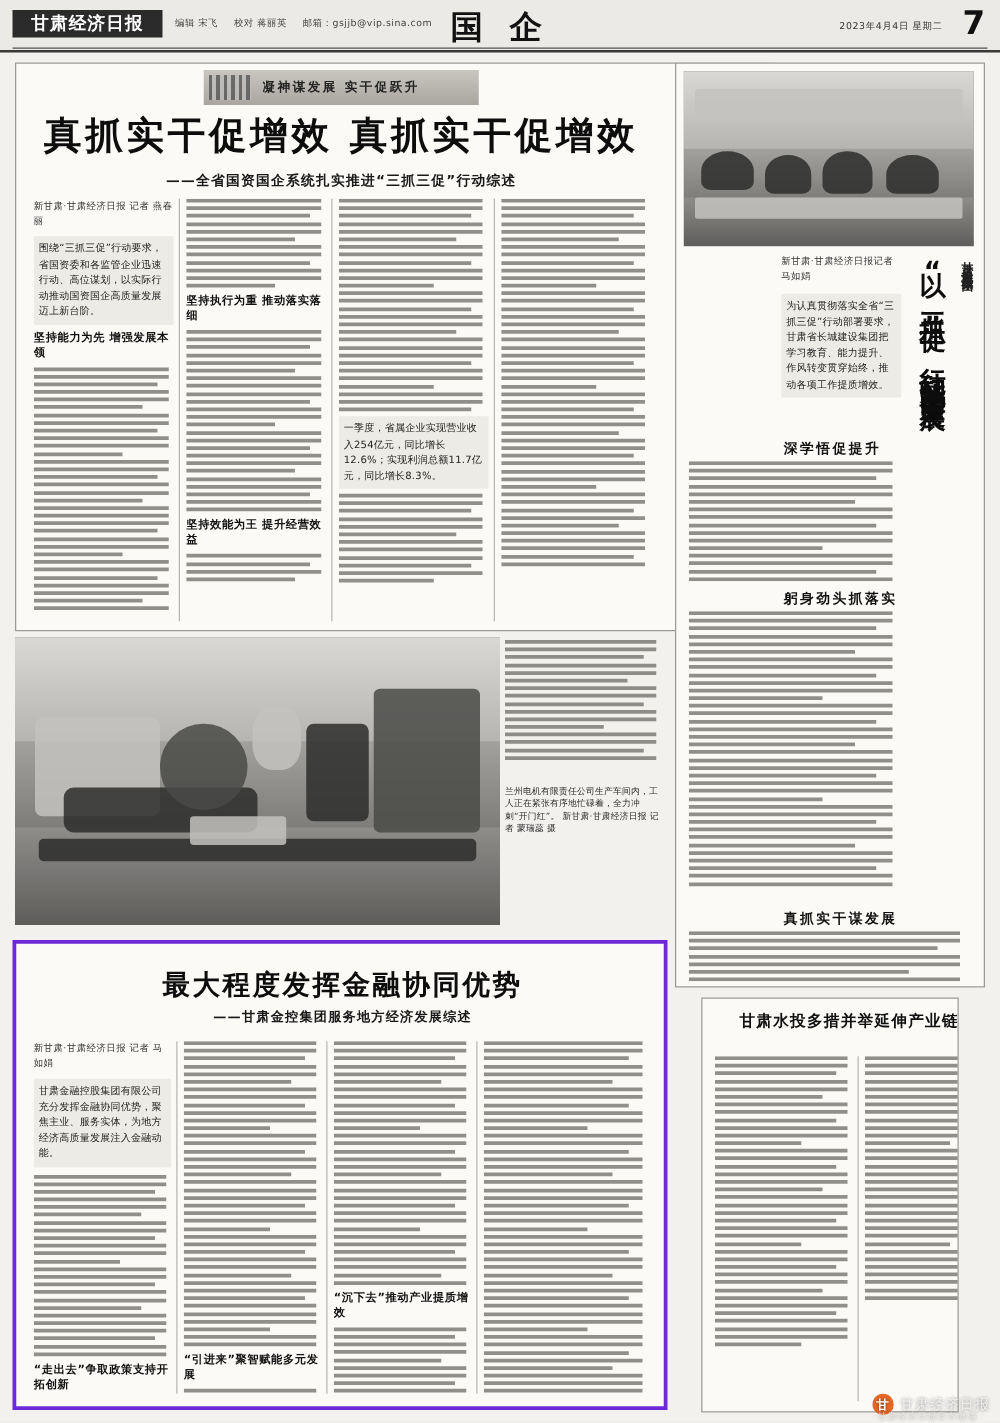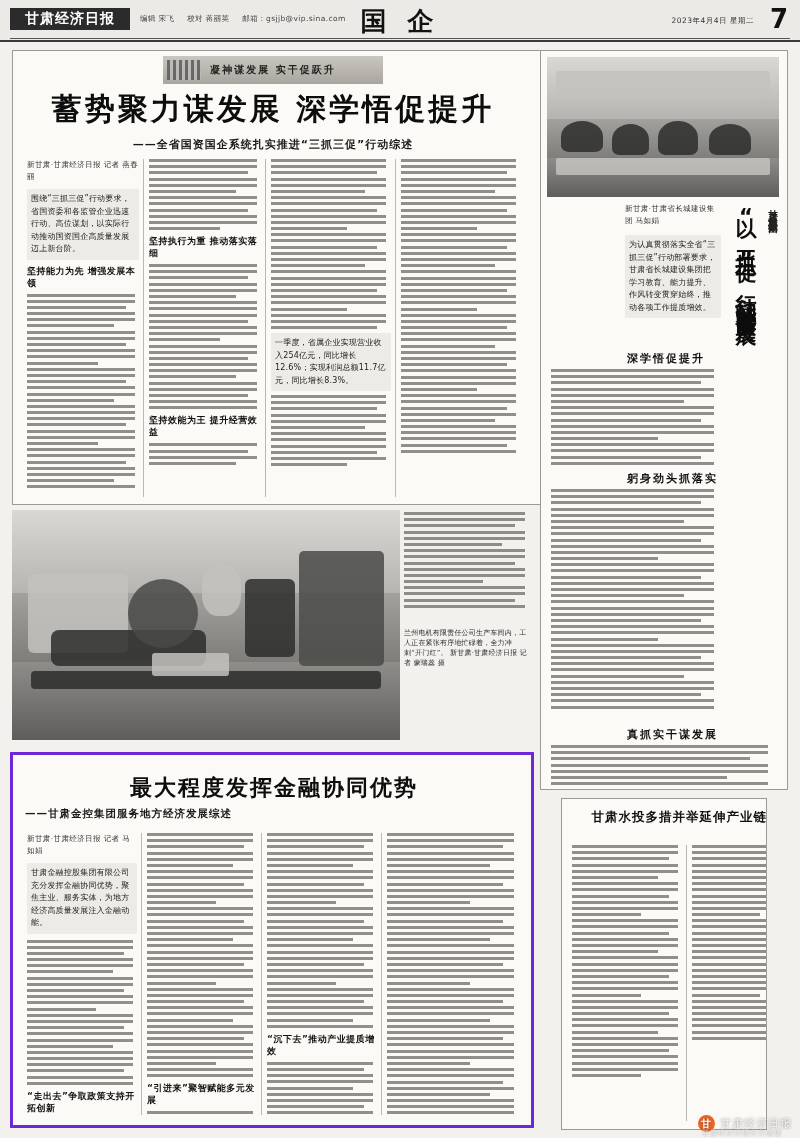--- a/index.html
+++ b/index.html
@@ -161,21 +161,21 @@
     border: 3px solid #6d28d9;
     background: #fbfaf7;
   }
   .hl-head {
     position: absolute; left: 12px; top: 18px; width: 498px;
     text-align: center; font-size: 22px; font-weight: bold; color: #0d0d0d;
     letter-spacing: 2px;
   }
   .hl-sub {
     position: absolute; left: 12px; top: 52px; width: 498px;
-    text-align: left; font-size: 10.5px; font-weight: bold; color: #1a1a1a;
+    text-align: center; font-size: 10.5px; font-weight: bold; color: #1a1a1a;
     letter-spacing: 1px;
   }
 
   .sec-head {
     position: absolute;
     font-size: 14px; font-weight: bold; color: #111; letter-spacing: 2px;
   }
 
   
   .watermark {
@@ -217,21 +217,21 @@
     <div class="rule-top"></div>
   </div>
 
   <div class="article-box" id="lead">
 
     <div class="lead-banner">
       <span class="deco"></span>
       <span>凝神谋发展  实干促跃升</span>
     </div>
 
-    <div class="headline">蓄势聚力谋发展  深学悟促提升</div>
+    <div class="headline">真抓实干促增效  真抓实干促增效</div>
     <div class="subhead">——全省国资国企系统扎实推进“三抓三促”行动综述</div>
 
     <div class="txtcol" style="left:14px; top:108px; width:112px; height:338px;">
       <div class="byline" style="position:relative; margin-bottom:6px;">新甘肃·甘肃经济日报
 记者  燕春丽</div>
       <div class="leadin">围绕“三抓三促”行动要求，省国资委和各监管企业迅速行动、高位谋划，以实际行动推动国资国企高质量发展迈上新台阶。</div>
       <div class="subttl">坚持能力为先  增强发展本领</div>
       <div>
         <div class="ln s1"></div>
           <div class="ln s1"></div>
@@ -470,21 +470,21 @@
       <div class="blob dark" style="left:6%; top:46%; width:18%; height:22%; border-radius:50% 50% 20% 20%;"></div>
       <div class="blob dark" style="left:28%; top:48%; width:16%; height:22%; border-radius:50% 50% 20% 20%;"></div>
       <div class="blob dark" style="left:48%; top:46%; width:17%; height:24%; border-radius:50% 50% 20% 20%;"></div>
       <div class="blob dark" style="left:70%; top:48%; width:18%; height:22%; border-radius:50% 50% 20% 20%;"></div>
       <div class="blob light" style="left:4%; top:72%; width:92%; height:12%; border-radius:2px;"></div>
     </div>
 
     <div class="vsub" style="right:8px; top:150px; height:110px;">甘肃省长城建设集团：</div>
     <div class="vhead" style="right:26px; top:150px; height:320px;">以“三抓三促”行动赋能高质量发展</div>
 
-    <div class="byline" style="left:84px; top:152px; width:96px;">新甘肃·甘肃省长城建设集团  马如娟</div>
+    <div class="byline" style="left:84px; top:152px; width:96px;">新甘肃·甘肃经济日报记者  马如娟</div>
     <div class="leadin" style="position:absolute; left:84px; top:184px; width:96px;">为认真贯彻落实全省“三抓三促”行动部署要求，甘肃省长城建设集团把学习教育、能力提升、作风转变贯穿始终，推动各项工作提质增效。</div>
 
     <div class="sec-head" style="left:86px; top:300px; font-size:11px;">深学悟促提升</div>
     <div class="txtcol" style="left:10px; top:318px; width:170px; height:96px;">
       <div class="ln s1"></div>
         <div class="ln s1"></div>
         <div class="ln s2"></div>
         <div class="ln s1"></div>
       <div class="ln s1"></div>
         <div class="ln s3"></div>

